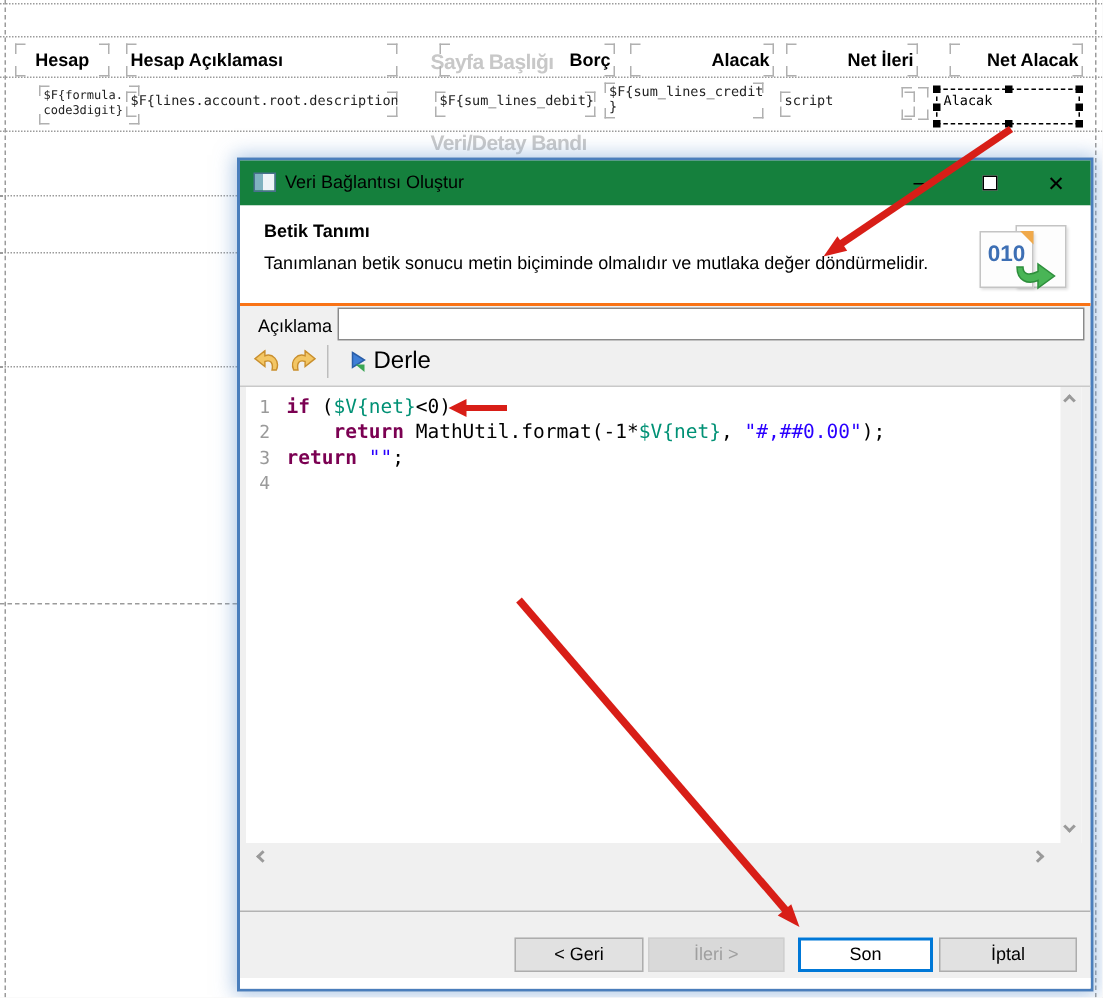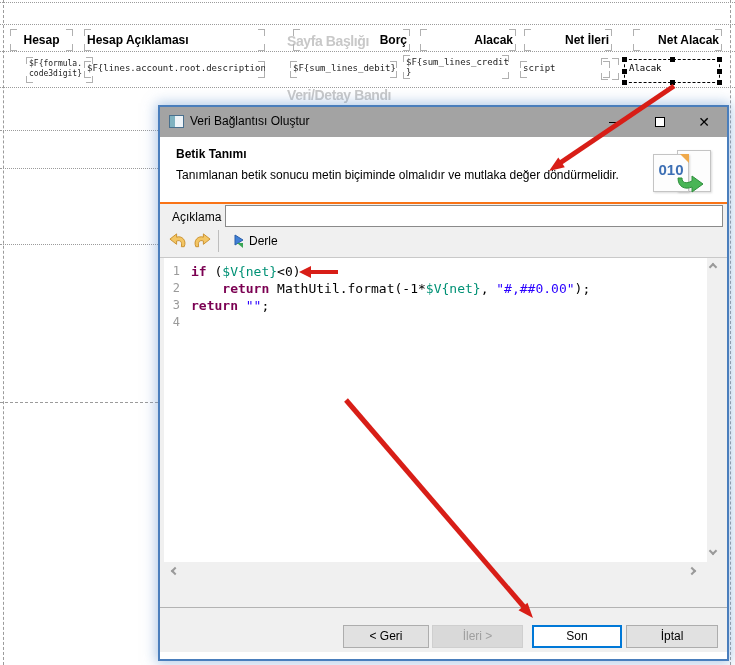--- a/index.html
+++ b/index.html
@@ -32,21 +32,21 @@
   .fieldcell{position:absolute;font-family:"DejaVu Sans Mono",monospace;font-size:8px;color:#222;line-height:10px;padding:2px 1px 0 3px;white-space:nowrap;overflow:hidden;}
   .metin-box{position:absolute;left:624px;top:59px;width:96px;height:24px;border:1px dashed #000;font-family:"DejaVu Sans Mono",monospace;font-size:9px;color:#000;padding:3px 0 0 4px;background:#fff;}
   .hd{position:absolute;width:5px;height:5px;background:#000;}
   .hd.tl{left:-3px;top:-3px}.hd.tm{left:45px;top:-3px}.hd.tr{right:-3px;top:-3px}
   .hd.ml{left:-3px;top:9px}.hd.mr{right:-3px;top:9px}
   .hd.bl{left:-3px;bottom:-3px}.hd.bm{left:45px;bottom:-3px}.hd.br{right:-3px;bottom:-3px}
 
   
   .dialog{position:absolute;left:158px;top:105px;width:571px;height:556px;background:#f0f0f0;
     border:2px solid var(--dlgborder);box-shadow:0 0 12px 2px rgba(110,155,210,.55);z-index:10;}
-  .titlebar{position:absolute;left:0;top:0;width:100%;height:30px;background:#a3a3a3;}
+  .titlebar{position:absolute;left:0;top:0;width:100%;height:30px;background:#15803d;}
   .dlg-icon{position:absolute;left:9px;top:8px;width:15px;height:13px;border:1px solid #49708e;
     background:linear-gradient(90deg,#7fb2c0 0 40%,#eef4f8 40%);}
   .dlg-title{position:absolute;left:30px;top:7px;font-size:12px;color:#000;}
   .capbtn{position:absolute;top:0;width:34px;height:30px;text-align:center;color:#000;}
   .capbtn.minz{right:96px}.capbtn.maxz{right:50px}.capbtn.closez{right:6px;font-size:14px;line-height:30px;}
   .min-glyph{position:absolute;left:12px;top:15px;width:11px;border-top:1px solid #000;}
   .max-glyph{position:absolute;left:12px;top:10px;width:10px;height:10px;border:1px solid #000;background:#fff;}
 
   .dlg-header{position:absolute;left:0;top:30px;width:100%;height:67px;background:#fff;border-bottom:2px solid #f97316;}
   .btitle{position:absolute;left:16px;top:10px;font-size:12px;font-weight:bold;color:#000;}
@@ -57,21 +57,21 @@
   .page.front{left:2px;top:6px;width:36px;height:38px;font-weight:bold;font-size:15px;color:#3d6fb4;text-align:center;line-height:30px;}
   .fold{position:absolute;right:-1px;top:-1px;width:0;height:0;border-top:9px solid #f0a94a;border-left:9px solid transparent;}
   .greenarrow{position:absolute;left:24px;top:24px;}
 
   .frm-label{position:absolute;left:12px;top:99px;height:22px;line-height:22px;font-size:12px;color:#000;}
   .frm-input{position:absolute;left:65px;top:98px;width:498px;height:22px;border:1px solid #8a8a8a;background:#fff;font-size:12px;padding:0 4px;font-family:"Liberation Sans",sans-serif;}
 
   .tb-btn{position:absolute;top:123px;height:22px;display:flex;align-items:center;gap:4px;border:1px solid transparent;cursor:default;}
   .tb-undo{left:8px;width:22px}.tb-redo{left:31px;width:22px}
   .tb-sep{position:absolute;left:58px;top:123px;height:22px;border-left:1px solid #bdbdbd;}
-  .tb-derle{left:66px;padding:0 6px;font-size:12px;color:#000;}
+  .tb-derle{left:66px;padding:0 6px;font-size:16px;color:#000;}
   .tb-bottomline{position:absolute;left:0;top:150px;width:100%;border-top:1px solid #c9c9c9;}
 
   .editor{position:absolute;left:4px;top:151px;width:557px;height:304px;background:#fff;}
   .gutter{position:absolute;left:0;top:5px;width:21px;text-align:right;}
   .gutter .ln{font-family:"DejaVu Sans Mono",monospace;font-size:12px;line-height:17px;color:#9a9a9a;padding-right:5px;}
   .code-lines{position:absolute;left:27px;top:5px;right:16px;}
   .code-row{font-family:"DejaVu Sans Mono",monospace;font-size:13px;line-height:17px;white-space:pre;color:#000;}
   .tok-kw{color:var(--kw);font-weight:bold;}
   .tok-var{color:var(--var);}
   .tok-str{color:var(--str);}

